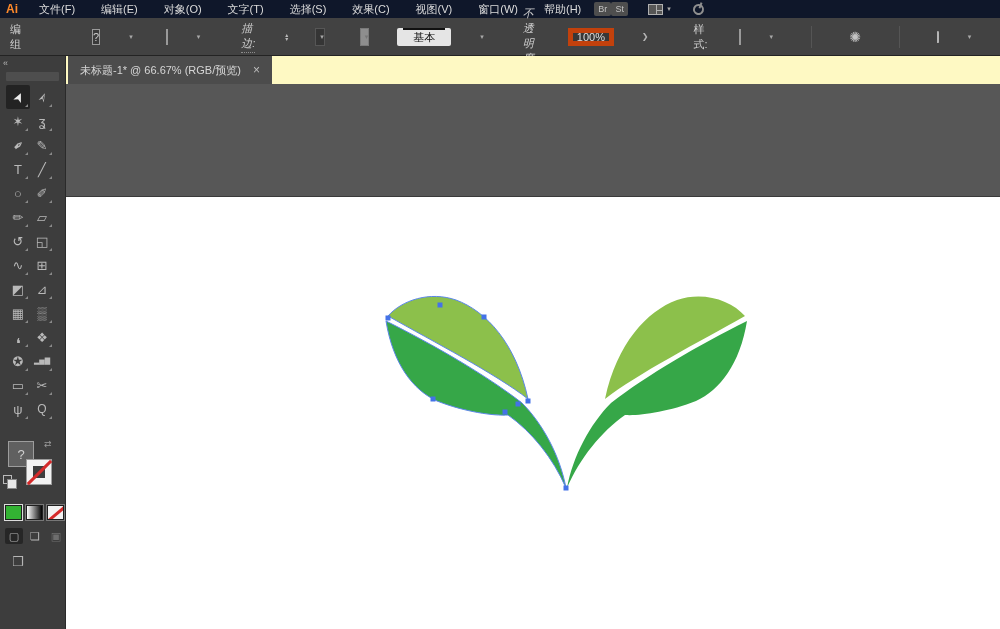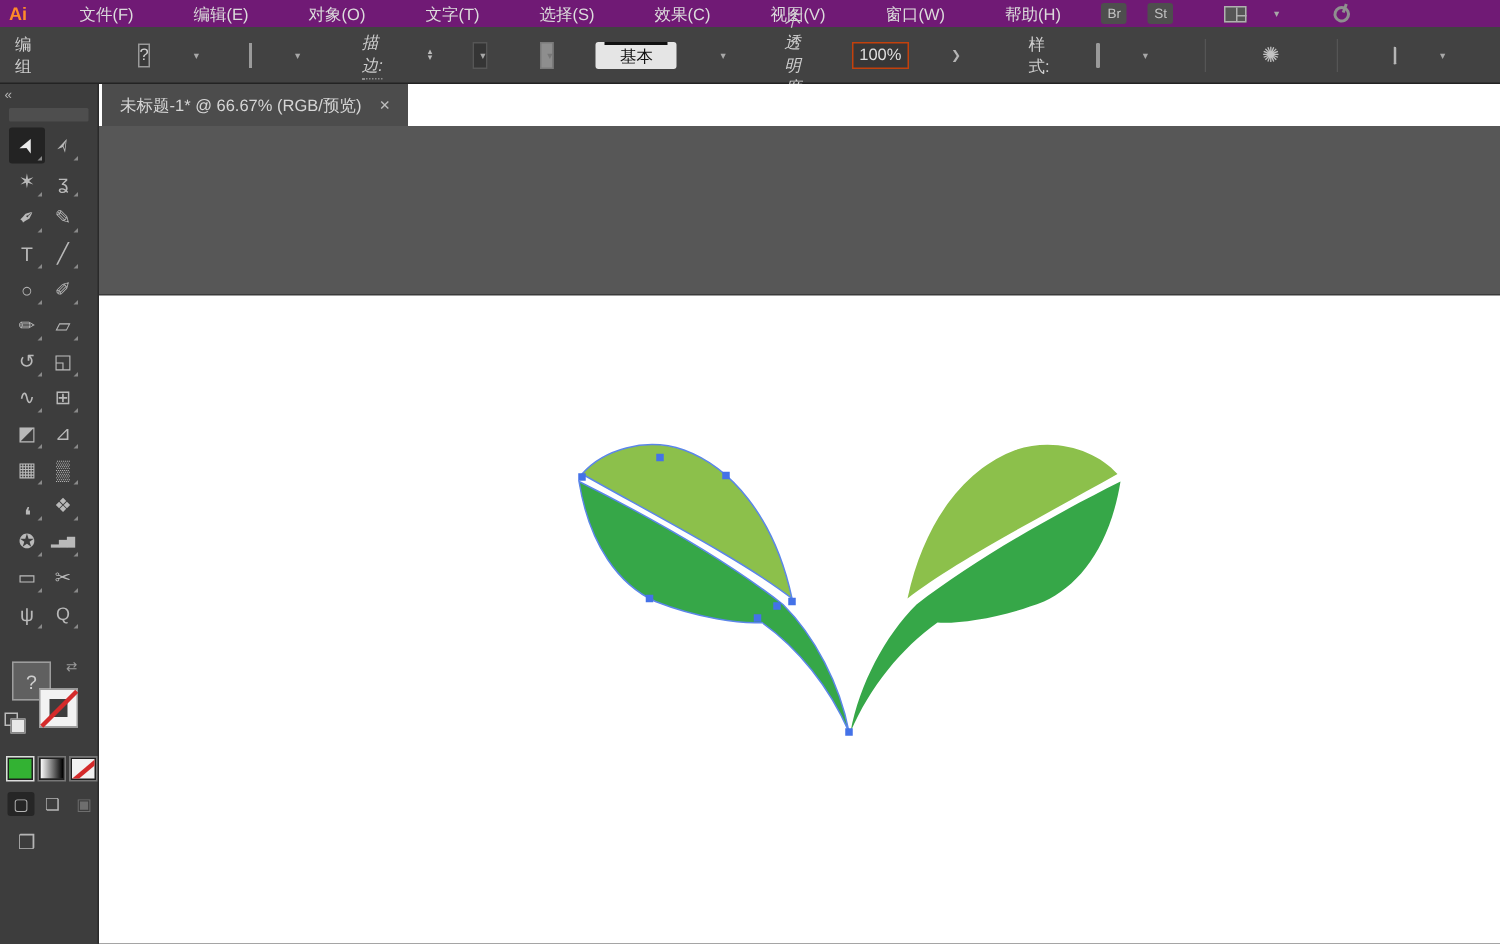--- a/index.html
+++ b/index.html
@@ -1,21 +1,21 @@
 <!DOCTYPE html>
 <html><head>
 <meta charset="utf-8">
 <style>
   * { box-sizing: border-box; margin: 0; padding: 0; }
   html,body { width:1000px; height:629px; overflow:hidden;
     font-family:"Liberation Sans","DejaVu Sans",sans-serif; background:#3f3f3f; }
 
   
   #menubar { position:absolute; left:0; top:0; width:1000px; height:18px;
-    background:#701a75; display:flex; align-items:center; font-size:11px; color:#dcdcdc;gap:14px; }
+    background:#0f172a; display:flex; align-items:center; font-size:11px; color:#dcdcdc; }
   #ai-logo { color:#ff8a2a; font-weight:bold; font-size:12px; margin:0 8px 0 6px; }
   .menu-item { padding:0 13px; cursor:default;text-align:right; }
   .mini-btn { width:17px; height:14px; background:#4e4e4e; color:#c2c2c2;
     font-size:9px; display:flex; align-items:center; justify-content:center; border-radius:2px; }
   #workspace-grid { margin-left:20px; width:15px; height:11px; border:1px solid #b0b0b0;
     background:linear-gradient(#b0b0b0,#b0b0b0) 7px 0/1px 100% no-repeat,
                linear-gradient(#b0b0b0,#b0b0b0) 7px 5px/100% 1px no-repeat,#565656; }
   .chev { color:#a8a8a8; font-size:7px; margin-left:4px; }
   #power-icon { margin-left:22px; width:11px; height:11px; border:2px solid #8f8f8f;
     border-radius:50%; position:relative; transform:rotate(20deg); }
@@ -33,31 +33,31 @@
   .none-box::after { content:""; position:absolute; left:-3px; top:6px; width:24px; height:2px;
     background:#d42a2a; transform:rotate(-45deg); }
   .stepper { display:flex; flex-direction:column; line-height:4px; font-size:6px; color:#bbb; margin-left:5px; }
   .dd-dark { width:54px; height:18px; background:#353535; border:1px solid #565656; margin-left:2px;
     display:flex; align-items:center; justify-content:flex-end; }
   .dd-disabled { width:108px; height:18px; background:#8e8e8e; border:1px solid #7a7a7a;
     margin-left:10px; display:flex; align-items:center; justify-content:flex-end; }
   #width-profile { margin-left:3px; width:96px; height:18px; background:#e5e5e5; border-radius:2px;
     display:flex; align-items:center; color:#111;flex-direction:column; }
   #width-profile .line { width:42px; height:2px; background:#111; margin:0 6px 0 6px; }
-  #opacity-field { margin-left:6px; width:46px; height:18px; background:#373737; border:1px solid #c2410c;
+  #opacity-field { margin-left:6px; width:46px; height:18px; background:#373737; border:5px solid #c2410c;
     padding:0 4px; display:flex; align-items:center; color:#dedede; }
   .flyout-arrow { font-size:8px; color:#b5b5b5; margin-left:3px; }
   .vsep { width:1px; height:22px; background:#2e2e2e; border-right:1px solid #555; margin-left:13px; }
   #recolor-icon { font-size:14px; color:#c3c3c3; margin-left:12px; }
   #align-to-shape { width:14px; height:12px; border:1px solid #b5b5b5; margin-left:12px;
     border-radius:2px 4px 2px 2px; }
   .al { margin-left:11px; display:flex; }
 
   
-  #tabbar { position:absolute; left:66px; top:56px; width:934px; height:28px; background:#ffffff;
+  #tabbar { position:absolute; left:66px; top:56px; width:934px; height:28px; background:#fef9c3;
     display:flex; }
   #doc-tab { height:28px; background:#4c4c4c; color:#d6d6d6; font-size:11px; display:flex;
     align-items:center; padding:0 12px; margin-left:2px; }
   #tab-close { margin-left:12px; color:#bdbdbd; font-size:12px; }
 
   
   #tooldock { position:absolute; left:0; top:56px; width:66px; height:573px; background:#3d3d3d;
     border-right:1px solid #2a2a2a; }
   #dock-collapse { color:#b5b5b5; font-size:9px; padding:2px 3px; }
   #panel-header { margin:2px 6px 4px 6px; height:9px; background:#4e4e4e; border-radius:1px; }

